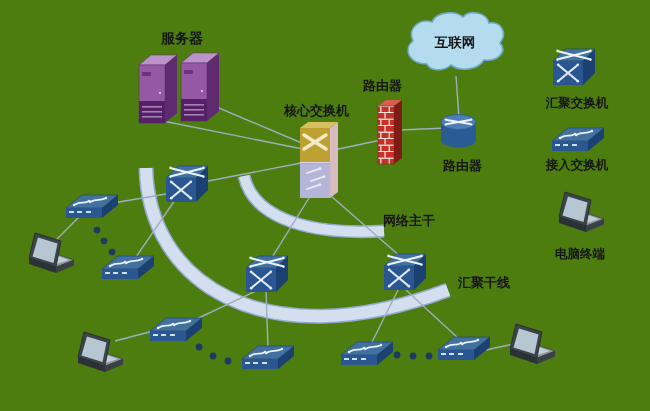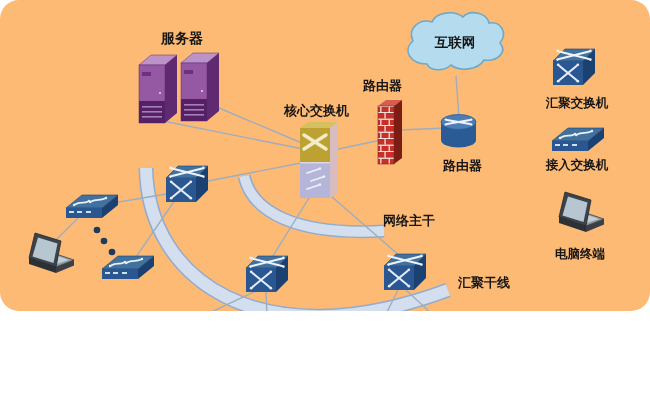--- a/index.html
+++ b/index.html
@@ -1,17 +1,17 @@
 <!DOCTYPE html>
 <html><head>
 <meta charset="utf-8">
 <style>
   html,body{margin:0;padding:0;background:#fff;}
-  .stage{position:relative;width:650px;height:311px;background:#fdba74;overflow:hidden;
-         font-family:"Liberation Sans","DejaVu Sans",sans-serif;border-radius:19px;}
+  .stage{position:relative;width:650px;height:411px;background:#4d7c0f;overflow:hidden;
+         font-family:"Liberation Sans","DejaVu Sans",sans-serif;}
   .stage svg{position:absolute;left:0;top:0;}
   text{font-family:"Liberation Sans","DejaVu Sans",sans-serif;font-weight:bold;fill:#161616;}
 </style>
 </head>
 <body>
 
 <div class="stage">
 <svg width="650" height="411" viewBox="0 0 650 411">
   <defs>
 

